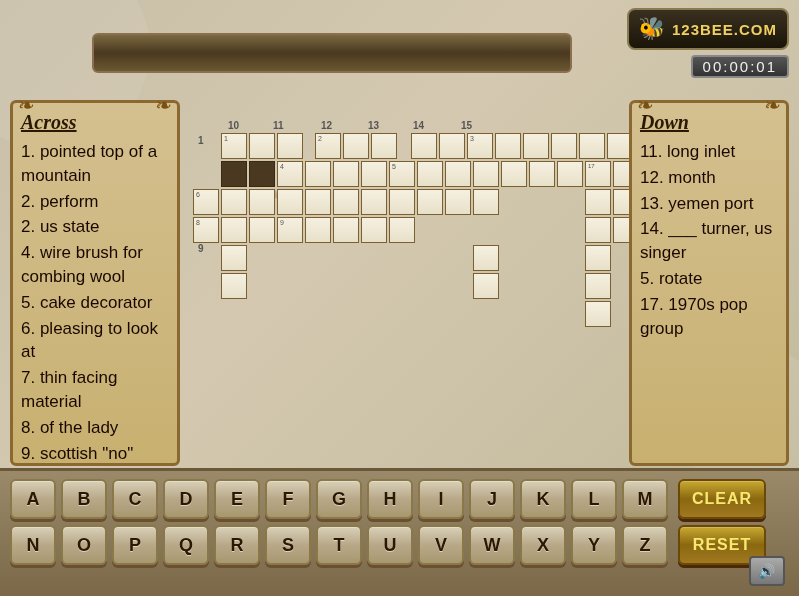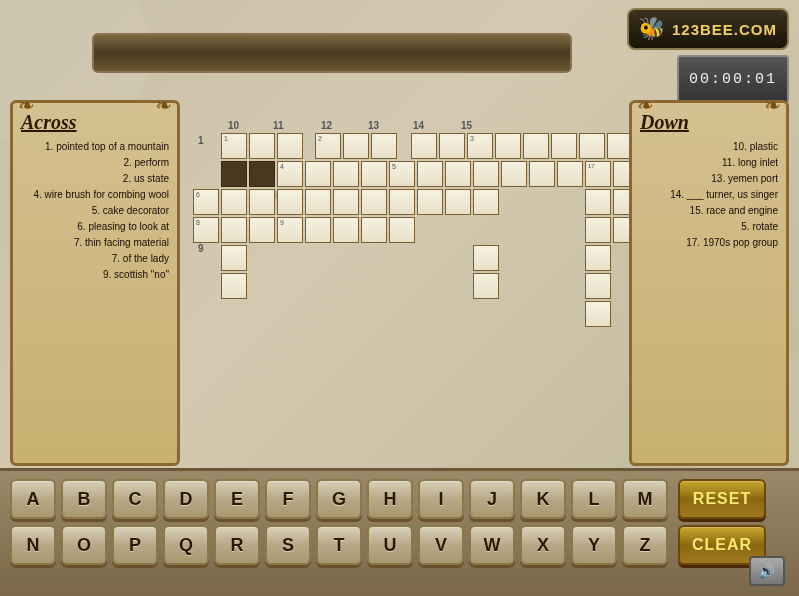--- a/index.html
+++ b/index.html
@@ -45,22 +45,22 @@
 
     .timer-box {
       position: absolute;
       right: 10px;
       top: 55px;
       background: linear-gradient(180deg, #555 0%, #333 100%);
       border: 2px solid #888;
       border-radius: 4px;
       color: #eee;
       font-size: 15px;
-      font-family: Liberation Mono, monospace;
-      padding: 14px 10px;
+      font-family: Liberation Sans, sans-serif;
+      padding: 1px 10px;
       letter-spacing: 2px;
     }
 
     
     .main-area {
       position: absolute;
       top: 100px;
       left: 0;
       right: 0;
       bottom: 130px;
@@ -94,25 +94,24 @@
       font-size: 20px;
       font-style: italic;
       font-weight: bold;
       color: #2a1800;
       text-decoration: underline;
       margin-bottom: 6px;
       font-family: Georgia, serif;
     }
 
     .clue-item {
-      font-size: 10px;
+      font-size: 17px;
       color: #1a0800;
       line-height: 1.4;
       margin-bottom: 2px;
-      text-align: right;
     }
 
     .panel-decor-left {
       position: absolute;
       top: -10px;
       left: 5px;
       font-size: 20px;
       color: #7a5010;
     }
 
@@ -277,21 +276,21 @@
     <div class="panel-decor-left">❧</div>
     <div class="panel-decor-right">❧</div>
     <div class="clues-title">Across</div>
     <div class="clue-item">1. pointed top of a mountain</div>
     <div class="clue-item">2. perform</div>
     <div class="clue-item">2. us state</div>
     <div class="clue-item">4. wire brush for combing wool</div>
     <div class="clue-item">5. cake decorator</div>
     <div class="clue-item">6. pleasing to look at</div>
     <div class="clue-item">7. thin facing material</div>
-    <div class="clue-item">7. of the lady</div>
+    <div class="clue-item">8. of the lady</div>
     <div class="clue-item">9. scottish "no"</div>
   </div>
 
   <div class="grid-area">
     <div class="crossword-container">
 
       <div class="star-row" style="top:82px;left:15px;">★ ★ ★ ★ ★ ★</div>
 
       <div style="position:absolute;top:15px;left:35px;font-size:10px;color:#555;font-weight:bold;">10</div>
       <div style="position:absolute;top:15px;left:80px;font-size:10px;color:#555;font-weight:bold;">11</div>
@@ -389,25 +388,24 @@
       <div class="cell" style="top:84px;left:420px;"></div>
       <div class="cell" style="top:112px;left:420px;"></div>
       <div class="cell" style="top:28px;left:414px;"></div>
     </div>
   </div>
 
   <div class="clues-panel-right">
     <div class="panel-decor-left">❧</div>
     <div class="panel-decor-right">❧</div>
     <div class="clues-title">Down</div>
-    <div class="clue-item">10. plastic</div>
     <div class="clue-item">11. long inlet</div>
+    <div class="clue-item">12. month</div>
     <div class="clue-item">13. yemen port</div>
     <div class="clue-item">14. ___ turner, us singer</div>
-    <div class="clue-item">15. race and engine</div>
     <div class="clue-item">5. rotate</div>
     <div class="clue-item">17. 1970s pop group</div>
   </div>
 </div>
 
 <div class="keyboard-area">
   <div style="display:flex;gap:5px;align-items:flex-start;">
     <div>
 
       <div class="key-row">
@@ -437,22 +435,22 @@
         <button class="key-btn">U</button>
         <button class="key-btn">V</button>
         <button class="key-btn">W</button>
         <button class="key-btn">X</button>
         <button class="key-btn">Y</button>
         <button class="key-btn">Z</button>
       </div>
     </div>
 
     <div class="action-col">
+      <button class="action-btn">CLEAR</button>
       <button class="action-btn">RESET</button>
-      <button class="action-btn">CLEAR</button>
     </div>
   </div>
 
   <div style="position:absolute;right:14px;bottom:10px;">
     <button class="sound-btn">
       <span>🔊</span>
     </button>
   </div>
 </div>
 

